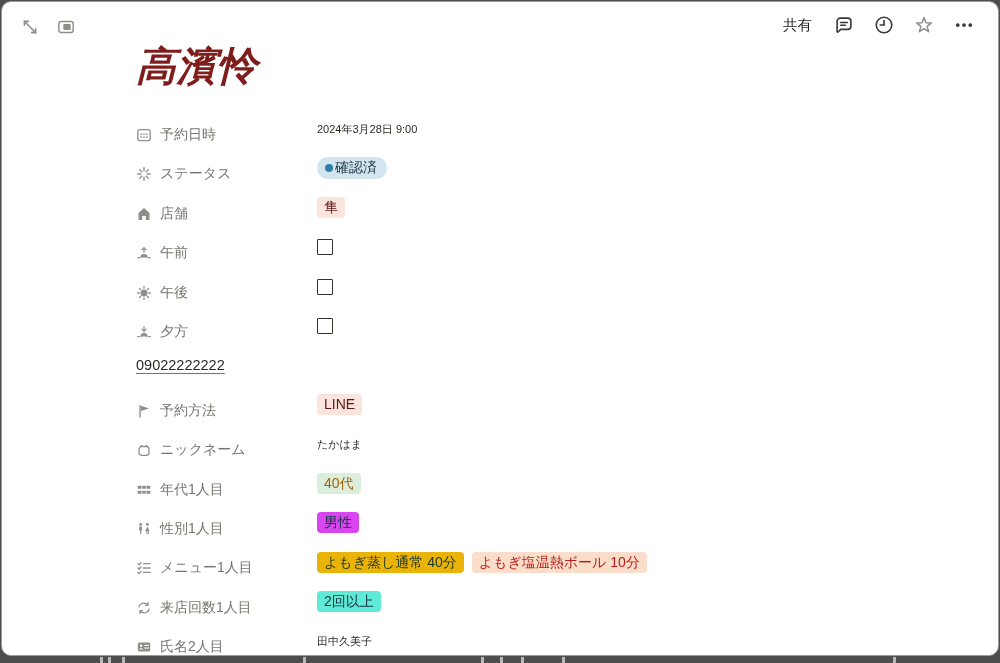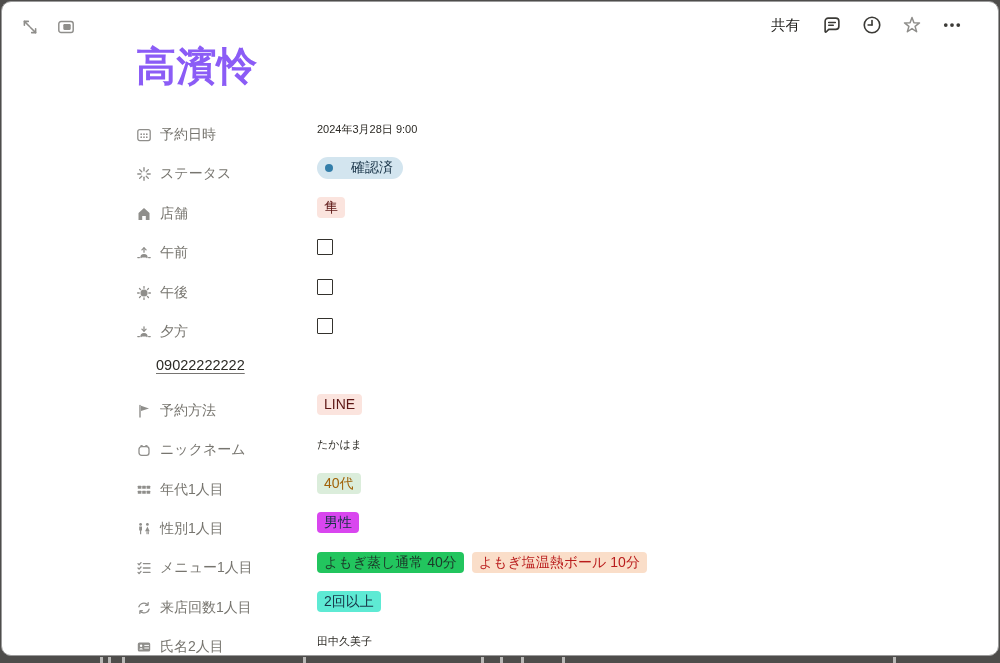--- a/index.html
+++ b/index.html
@@ -13,54 +13,54 @@
   .panel{
     position:absolute;left:1px;top:1px;right:1px;bottom:7px;
     background:#ffffff;border:1px solid #9b9b9b;border-radius:10px;
     overflow:hidden;
   }
   
   .behind-strip{position:absolute;left:0;right:0;bottom:0;height:7px;background:#4e4d4b;}
   .behind-strip .tick{position:absolute;bottom:0;width:3px;height:6px;background:#b9b8b6;}
 
   
-  .topbar{position:absolute;left:0;right:16px;top:0;height:46px;font-family:Liberation Serif, serif;}
+  .topbar{position:absolute;left:0;right:4px;top:0;height:46px;font-family:Liberation Serif, serif;}
   .topbar-left{position:absolute;left:16px;top:13px;display:flex;align-items:center;gap:12px;}
   .topbar-right{position:absolute;right:18px;top:11px;display:flex;align-items:center;gap:16px;}
   .tb-btn{display:flex;align-items:center;justify-content:center;width:24px;height:24px;border-radius:4px;cursor:pointer;}
   .share-btn{font-size:14.5px;color:#1f1e1b;padding:2px 4px;border-radius:4px;cursor:pointer;white-space:nowrap;}
 
   
   .page-title{
     position:absolute;left:134px;top:40px;
-    font-size:40px;font-weight:700;color:#8b5cf6;letter-spacing:.5px;
-    line-height:1.2;white-space:nowrap;
+    font-size:40px;font-weight:700;color:#7f1d1d;letter-spacing:.5px;
+    line-height:1.2;white-space:nowrap;font-style:italic;
   }
 
   
   .props{position:absolute;left:134px;top:112px;right:30px;}
   .prop-row{display:flex;align-items:flex-end;height:30px;margin-bottom:9.4px;}
   .prop-label{
     width:181px;flex:0 0 181px;display:flex;align-items:center;gap:8px;
     color:#77756f;font-size:14px;border-radius:4px;cursor:pointer;white-space:nowrap;
   }
   .prop-icon{width:16px;height:16px;flex:0 0 16px;display:inline-flex;}
   .prop-icon svg{width:16px;height:16px;}
   .prop-value{display:flex;align-items:center;gap:8px;min-height:30px;cursor:pointer;flex-wrap:nowrap;}
   .value-text{font-size:11px;color:#2c2a25;white-space:nowrap;}
   .value-phone{
     font-size:14.5px;color:#2c2a25;text-decoration:underline;
-    text-decoration-color:rgba(44,42,37,.65);text-underline-offset:2.5px;white-space:nowrap;margin-left:20px;
+    text-decoration-color:rgba(44,42,37,.65);text-underline-offset:2.5px;white-space:nowrap;
   }
   .tag{
     display:inline-flex;align-items:center;height:21px;padding:0 7px;border-radius:4px;
     font-size:14px;white-space:nowrap;line-height:21px;
   }
   .status-pill{
-    display:inline-flex;align-items:center;gap:18px;height:22px;padding:0 10px 0 8px;
+    display:inline-flex;align-items:center;gap:2px;height:22px;padding:0 10px 0 8px;
     border-radius:12px;font-size:14px;white-space:nowrap;
   }
   .status-dot{width:8px;height:8px;border-radius:50%;flex:0 0 8px;}
   .checkbox{
     width:16px;height:16px;border:1.6px solid #34322d;background:#fff;border-radius:1px;box-sizing:border-box;
   }
 </style>
 </head>
 <body>
 
@@ -318,21 +318,21 @@
               <path d="M7.4 3.6 H14"></path>
               <path d="M2 8 L3.1 9.1 L5 7"></path>
               <path d="M7.4 8 H14"></path>
               <path d="M2 12.4 L3.1 13.5 L5 11.4"></path>
               <path d="M7.4 12.4 H14"></path>
             </svg>
           </span>
       <span class="label-text">メニュー1人目</span>
     </div>
     <div class="prop-value">
-          <span class="tag" style="background: #22c55e; color: rgb(28, 56, 41);">よもぎ蒸し通常 40分</span>
+          <span class="tag" style="background: #eab308; color: rgb(28, 56, 41);">よもぎ蒸し通常 40分</span>
           <span class="tag" style="background: rgb(250, 222, 201); color: #b91c1c;">よもぎ塩温熱ボール 10分</span>
         </div>
   </div>
 
   <div class="prop-row">
     <div class="prop-label">
       <span class="prop-icon">
             <svg viewBox="0 0 16 16" fill="none" stroke="#8f8e8b" stroke-width="1.3" stroke-linecap="round" stroke-linejoin="round">
               <path d="M2.9 6.8 C3.7 4.1 6.6 2.5 9.4 3.3 C10.4 3.6 11.3 4.2 11.9 5"></path>
               <path d="M12.2 2.7 L11.9 5 L9.7 5.4"></path>

